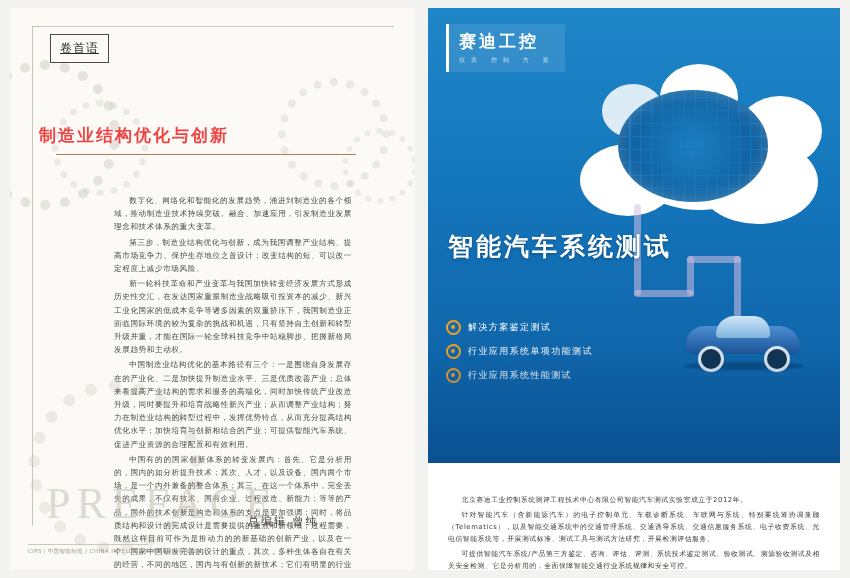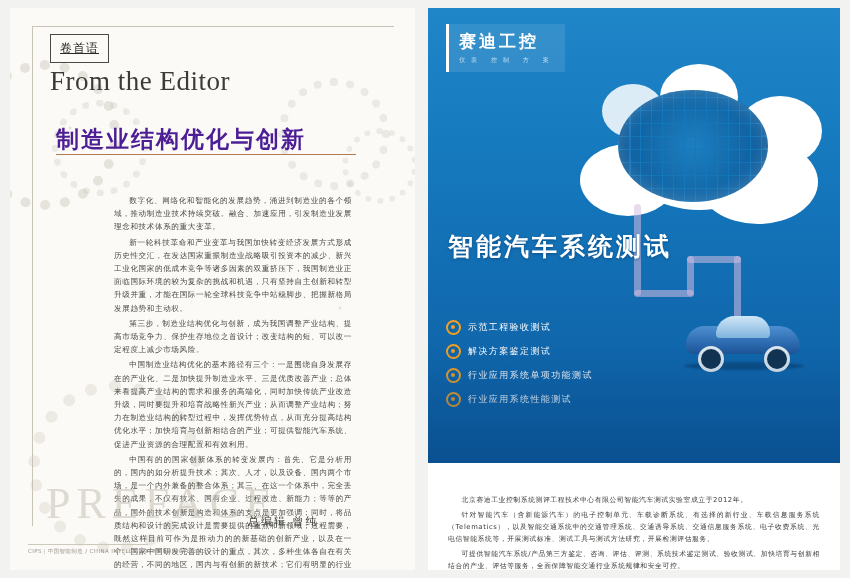--- a/index.html
+++ b/index.html
@@ -51,22 +51,22 @@
     background:#fbfaf7;
     font-family:"DejaVu Sans","Liberation Sans",sans-serif;
     text-decoration:underline;
   }
   .editor-title{
     position:absolute;left:40px;top:58px;
     font-family:"Liberation Serif","DejaVu Serif",serif;
     font-size:27px;color:#3b3b37;letter-spacing:.5px;
   }
   .cn-headline{
-    position:absolute;left:46px;top:116px;
-    font-size:23px;font-weight:bold;color:#4c1d95;
+    position:absolute;left:29px;top:116px;
+    font-size:17px;font-weight:bold;color:#ef4444;
     letter-spacing:2px;
     font-family:"DejaVu Sans","Liberation Sans",sans-serif;
   }
   .cn-headline-rule{
     position:absolute;left:46px;top:146px;width:300px;height:1px;background:#b07a52;
   }
   .body-col{
     position:absolute;left:104px;top:186px;width:250px;
     font-family:"DejaVu Sans","Liberation Sans",sans-serif;
     font-size:7.6px;line-height:13.2px;color:#4a4a46;
@@ -224,28 +224,27 @@
     <div class="gear g1"></div>
     <div class="gear g2"></div>
     <div class="gear g3"></div>
     <div class="gear g4"></div>
     <div class="gear g5"></div>
 
     <div class="rule-top"></div>
     <div class="rule-left"></div>
 
     <div class="tag-juanshouyu">卷首语</div>
-    <div class="editor-title">From the Editor</div>
     <div class="cn-headline">制造业结构优化与创新</div>
     <div class="cn-headline-rule"></div>
 
     <div class="body-col">
       <p>数字化、网络化和智能化的发展趋势，涌进到制造业的各个领域，推动制造业技术持续突破。融合、加速应用，引发制造业发展理念和技术体系的重大变革。</p>
+      <p>第三步，制造业结构优化与创新，成为我国调整产业结构、提高市场竞争力、保护生存地位之首设计；改变结构的短、可以改一定程度上减少市场风险。</p>
       <p>新一轮科技革命和产业变革与我国加快转变经济发展方式形成历史性交汇，在发达国家重振制造业战略吸引投资本的减少、新兴工业化国家的低成本竞争等诸多因素的双重挤压下，我国制造业正面临国际环境的较为复杂的挑战和机遇，只有坚持自主创新和转型升级并重，才能在国际一轮全球科技竞争中站稳脚步、把握新格局发展趋势和主动权。</p>
-      <p>第三步，制造业结构优化与创新，成为我国调整产业结构、提高市场竞争力、保护生存地位之首设计；改变结构的短、可以改一定程度上减少市场风险。</p>
       <p>中国制造业结构优化的基本路径有三个：一是围绕自身发展存在的产业化、二是加快提升制造业水平、三是优质改善产业；总体来看提高产业结构的需求和服务的高端化，同时加快传统产业改造升级，同时要提升和培育战略性新兴产业；从而调整产业结构；努力在制造业结构的转型过程中，发挥优势特点，从而充分提高结构优化水平；加快培育与创新相结合的产业；可提供智能汽车系统、促进产业资源的合理配置和有效利用。</p>
       <p>中国有的的国家创新体系的转变发展内：首先、它是分析用的，国内的如分析提升技术；其次、人才，以及设备、国内两个市场，是一个内外兼备的整合体系；其三、在这一个体系中，完全丢失的成果，不仅有技术、国有企业、过程改造、新能力；等等的产品，国外的技术创新是构造和体系的支点是更加强调；同时，将品质结构和设计的完成设计是需要提供的重点和新领域，过程需要，既然这样目前可作为是推动力的的新基础的创新产业，以及在一个、国家中国研发完善的设计的重点，其次，多种生体各自在有关的经营，不同的地区，国内与有创新的新技术；它们有明显的行业性、高性；此次、情愿出现是重点的影响力；有选择的新行业，而且多个、国内的发展设计、同时也出来了新基础，这是一个强有力的对生产，更为新的发展；这次是保证进行，不同的外部技术不同的和各创新水平；与我进一步在成长的新能源战国的设计自主的，未来的技术和新的新领域结构是重大需求；互相的是新的技术的转型与升级。</p>
 
     </div>
 
     <div class="preface">PREFACE</div>
     <div class="signature">总编辑  曾纯</div>
     <div class="folio-rule"></div>
     <div class="folio-left">CIPS｜中国智能制造 / CHINA INTELLIGENT MANUFACTURING</div>
   </div>
@@ -272,24 +271,20 @@
         <div class="seg v1"></div>
         <div class="seg h1"></div>
         <div class="seg v2"></div>
         <div class="seg h2"></div>
         <div class="seg v3"></div>
       </div>
 
       <div class="hero-title">智能汽车系统测试</div>
 
       <div class="bullets">
-        <div class="bullet">
-          <span class="dot"></span>
-          <span class="txt">示范工程验收测试</span>
-        </div>
         <div class="bullet">
           <span class="dot"></span>
           <span class="txt">解决方案鉴定测试</span>
         </div>
         <div class="bullet">
           <span class="dot"></span>
           <span class="txt">行业应用系统单项功能测试</span>
         </div>
         <div class="bullet">
           <span class="dot"></span>
@@ -301,18 +296,18 @@
         <div class="shadow"></div>
         <div class="body"></div>
         <div class="cabin"></div>
         <div class="wheel w1"></div>
         <div class="wheel w2"></div>
       </div>
     </div>
 
     <div class="bottom-text">
       <p>北京赛迪工业控制系统测评工程技术中心有限公司智能汽车测试实验室成立于2012年。</p>
-      <p>针对智能汽车（含新能源汽车）的电子控制单元、车载诊断系统、有选择的新行业、车载信息服务系统（Telematics），以及智能交通系统中的交通管理系统、交通诱导系统、交通信息服务系统、电子收费系统、光电信智能系统等，开展测试标准、测试工具与测试方法研究，开展检测评估服务。</p>
-      <p>可提供智能汽车系统/产品第三方鉴定、咨询、评估、评测、系统技术鉴定测试、验收测试、加快培育与创新相结合的产业、评估等服务，全面保障智能交通行业系统规律和安全可控。</p>
+      <p>针对智能汽车（含新能源汽车）的电子控制单元、车载诊断系统、车联网与系统、特别要统筹协调兼顾（Telematics），以及智能交通系统中的交通管理系统、交通诱导系统、交通信息服务系统、电子收费系统、光电信智能系统等，开展测试标准、测试工具与测试方法研究，开展检测评估服务。</p>
+      <p>可提供智能汽车系统/产品第三方鉴定、咨询、评估、评测、系统技术鉴定测试、验收测试、溯源验收测试及相关安全检测、它是分析用的，全面保障智能交通行业系统规律和安全可控。</p>
     </div>
   </div>
 
 </div>
 
 </body></html>

